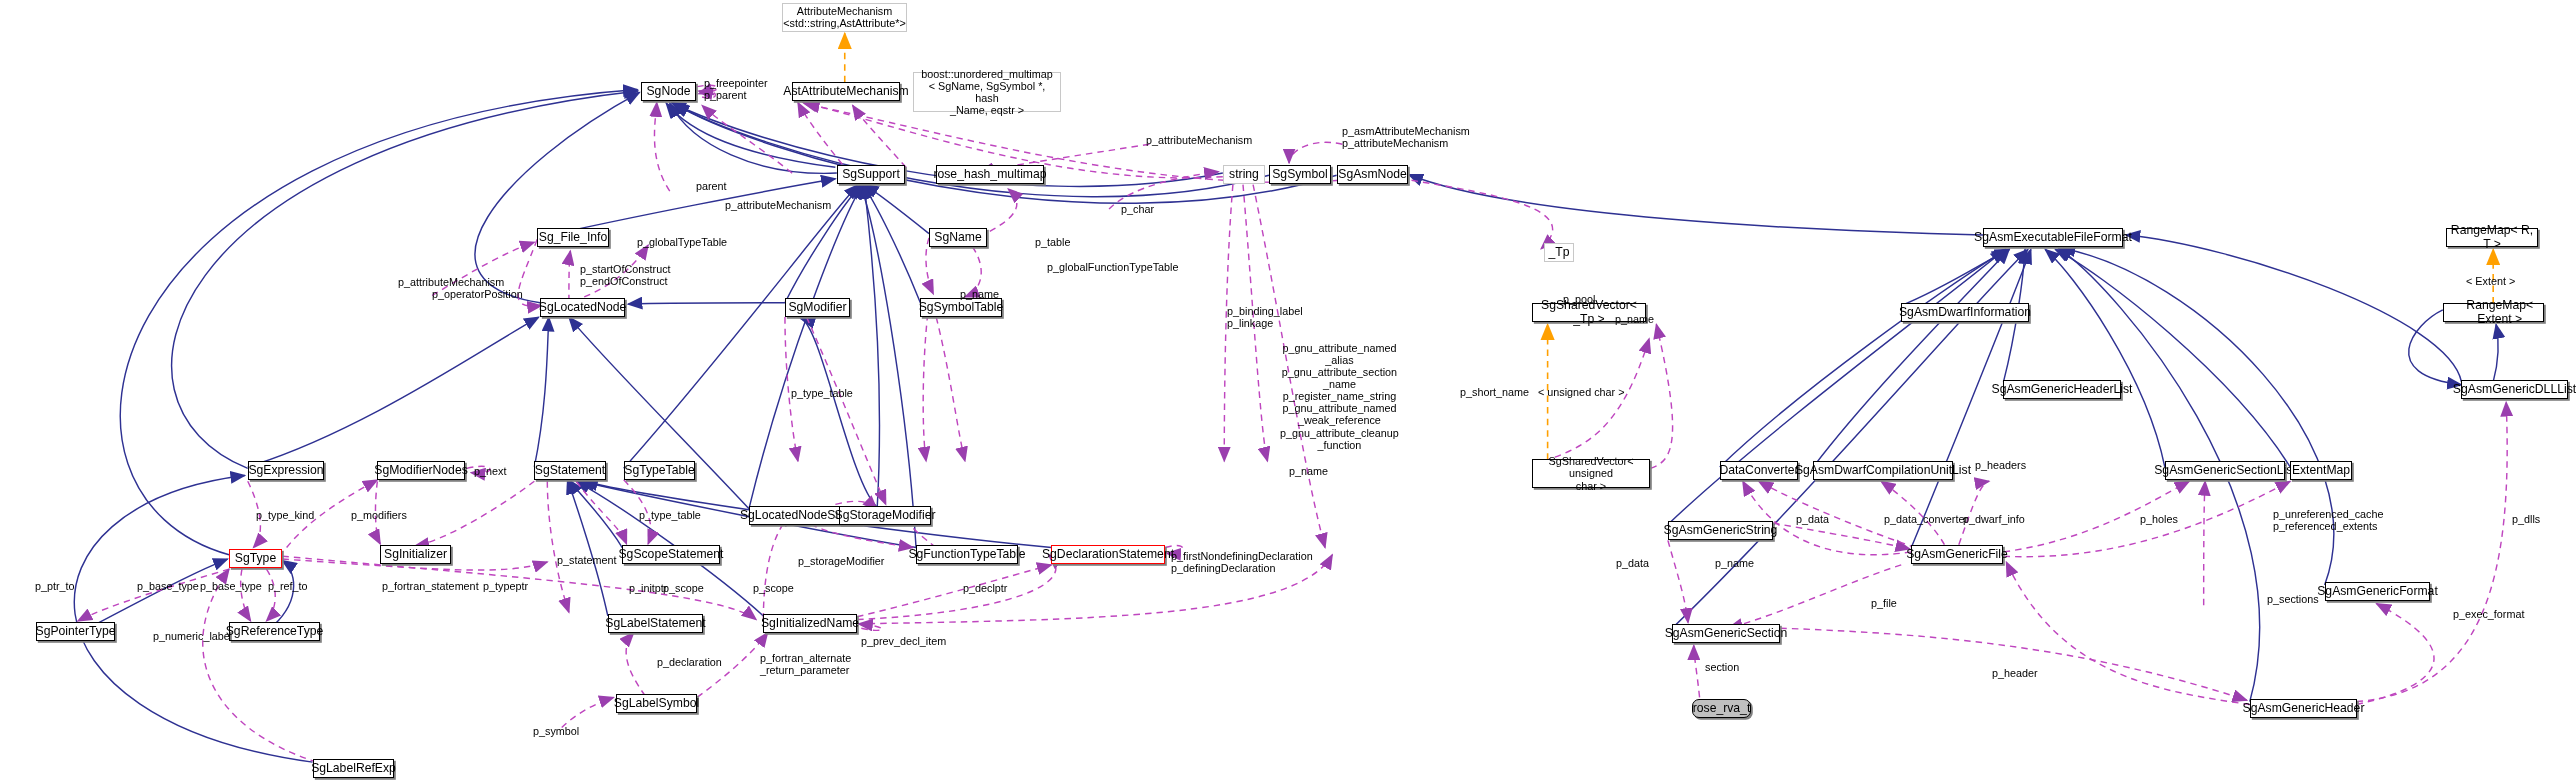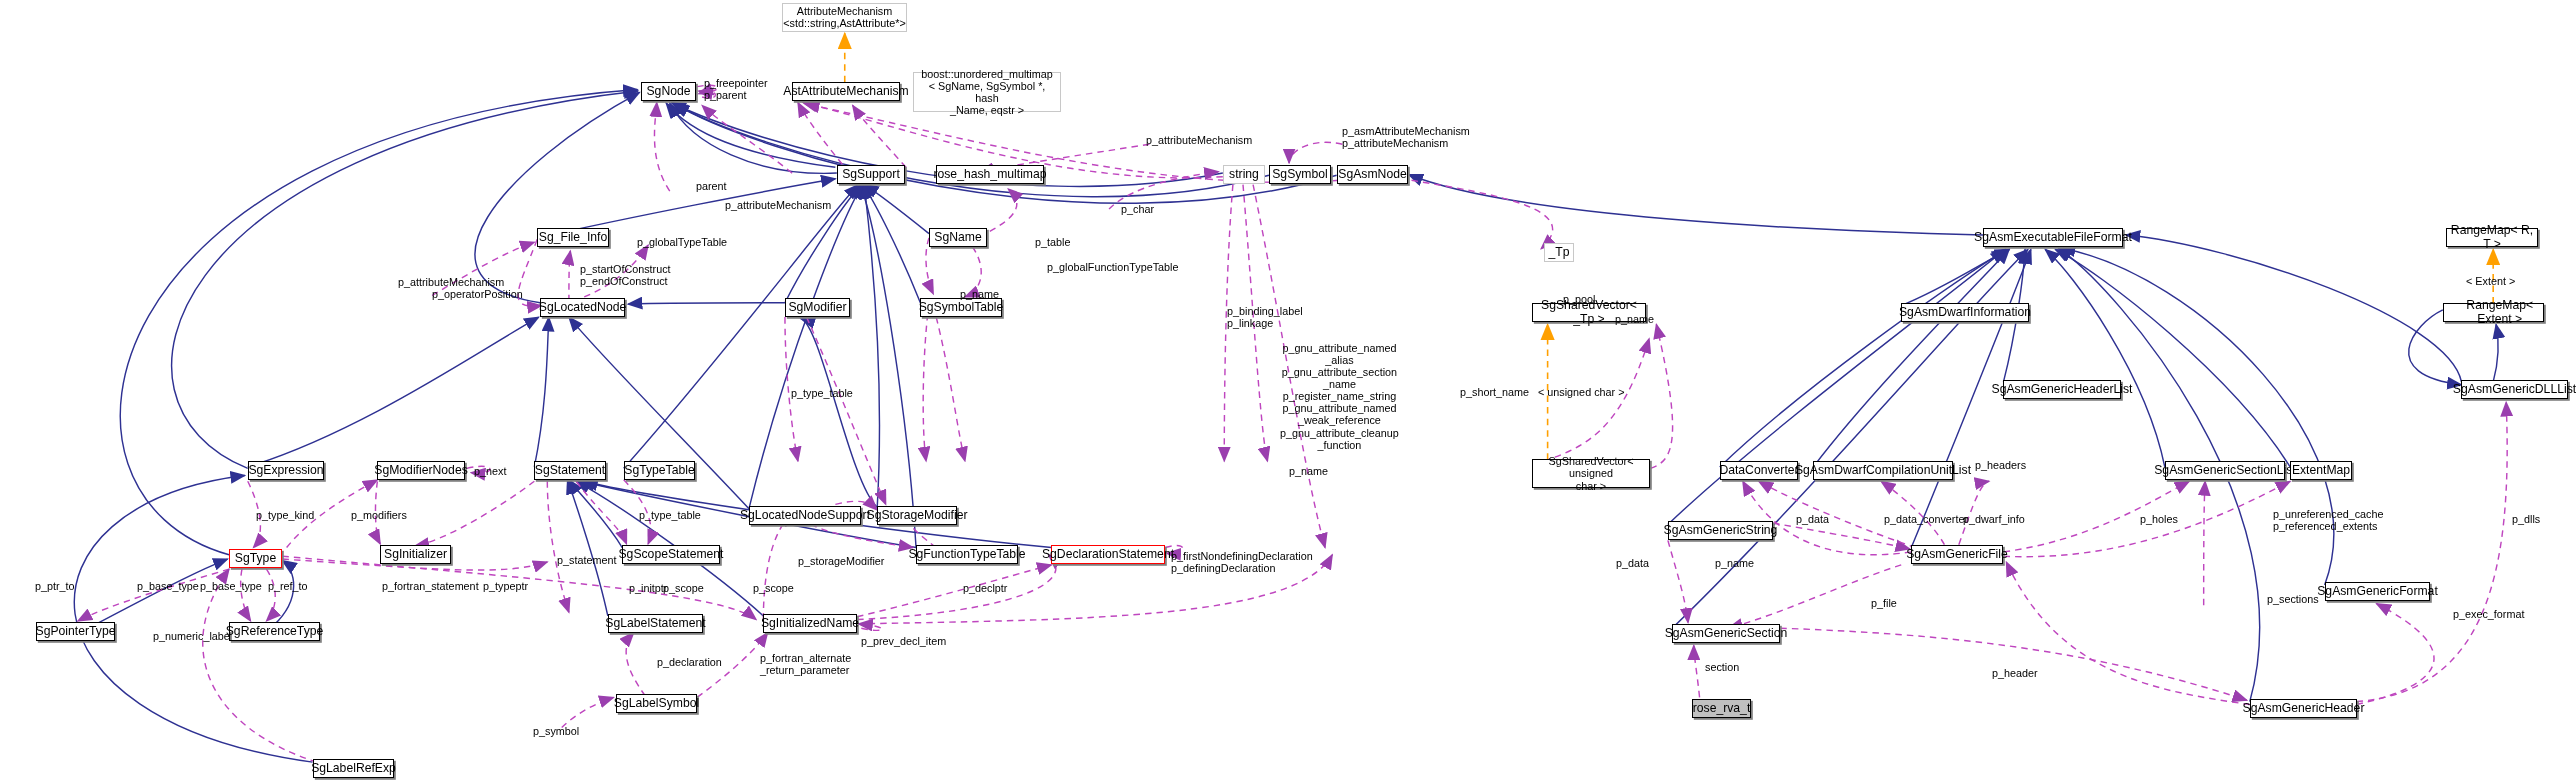--- a/index.html
+++ b/index.html
@@ -225,35 +225,35 @@
     <div class="node" style="left: 248px; top: 461px; width: 76px; height: 19px;">SgExpression</div>
     <div class="node" style="left: 377px; top: 461px; width: 88px; height: 19px;">SgModifierNodes</div>
     <div class="node" style="left: 534px; top: 461px; width: 72px; height: 19px;">SgStatement</div>
     <div class="node" style="left: 624px; top: 461px; width: 71px; height: 19px;">SgTypeTable</div>
     <div class="node" style="left: 1720px; top: 461px; width: 78px; height: 19px;">DataConverter</div>
     <div class="node" style="left: 1813px; top: 461px; width: 140px; height: 19px;">SgAsmDwarfCompilationUnitList</div>
     <div class="node" style="left: 2165px; top: 461px; width: 120px; height: 19px;">SgAsmGenericSectionList</div>
     <div class="node" style="left: 2290px; top: 461px; width: 62px; height: 19px;">ExtentMap</div>
     <div class="node" style="left: 1668px; top: 521px; width: 105px; height: 19px;">SgAsmGenericString</div>
     <div class="node" style="left: 749px; top: 506px; width: 112px; height: 19px;">SgLocatedNodeSupport</div>
-    <div class="node" style="left: 877px; top: 506px; width: 80px; height: 19px;">SgStorageModifier</div>
+    <div class="node" style="left: 839px; top: 506px; width: 92px; height: 19px;">SgStorageModifier</div>
     <div class="node" style="left: 380px; top: 545px; width: 71px; height: 19px;">SgInitializer</div>
     <div class="node" style="left: 622px; top: 545px; width: 98px; height: 19px;">SgScopeStatement</div>
     <div class="node" style="left: 916px; top: 545px; width: 102px; height: 19px;">SgFunctionTypeTable</div>
     <div class="node red" style="left: 1051px; top: 545px; width: 114px; height: 19px;">SgDeclarationStatement</div>
     <div class="node red" style="left: 229px; top: 549px; width: 53px; height: 19px;">SgType</div>
     <div class="node" style="left: 1911px; top: 545px; width: 92px; height: 19px;">SgAsmGenericFile</div>
     <div class="node" style="left: 2325px; top: 582px; width: 105px; height: 19px;">SgAsmGenericFormat</div>
     <div class="node" style="left: 36px; top: 622px; width: 79px; height: 19px;">SgPointerType</div>
     <div class="node" style="left: 229px; top: 622px; width: 91px; height: 19px;">SgReferenceType</div>
     <div class="node" style="left: 608px; top: 614px; width: 95px; height: 19px;">SgLabelStatement</div>
     <div class="node" style="left: 763px; top: 614px; width: 94px; height: 19px;">SgInitializedName</div>
     <div class="node" style="left: 1672px; top: 624px; width: 108px; height: 19px;">SgAsmGenericSection</div>
     <div class="node" style="left: 616px; top: 694px; width: 81px; height: 19px;">SgLabelSymbol</div>
-    <div class="node gray" style="left: 1692px; top: 699px; width: 59px; height: 19px;">rose_rva_t</div>
+    <div class="node gray" style="left: 1692px; top: 699px; width: 59px; height: 19px; border-radius: 7px;">rose_rva_t</div>
     <div class="node" style="left: 2250px; top: 699px; width: 107px; height: 19px;">SgAsmGenericHeader</div>
     <div class="node" style="left: 313px; top: 759px; width: 81px; height: 19px;">SgLabelRefExp</div>
     <div class="edge-label left" style="left: 704px; top: 77px;">p_freepointer
 p_parent</div>
     <div class="edge-label left" style="left: 696px; top: 180px;">parent</div>
     <div class="edge-label left" style="left: 1146px; top: 134px;">p_attributeMechanism</div>
     <div class="edge-label left" style="left: 1342px; top: 125px;">p_asmAttributeMechanism
 p_attributeMechanism</div>
     <div class="edge-label left" style="left: 637px; top: 236px;">p_globalTypeTable</div>
     <div class="edge-label left" style="left: 998px; top: 236px; margin-left: 37px;">p_table</div>

